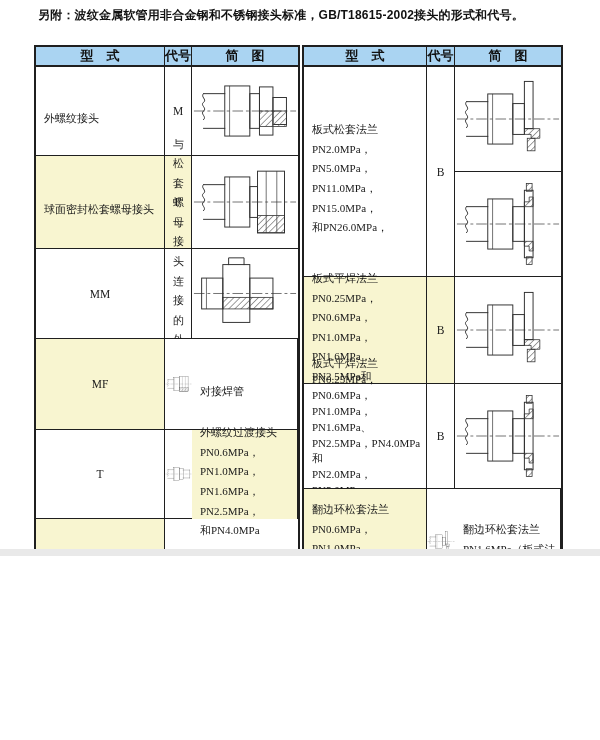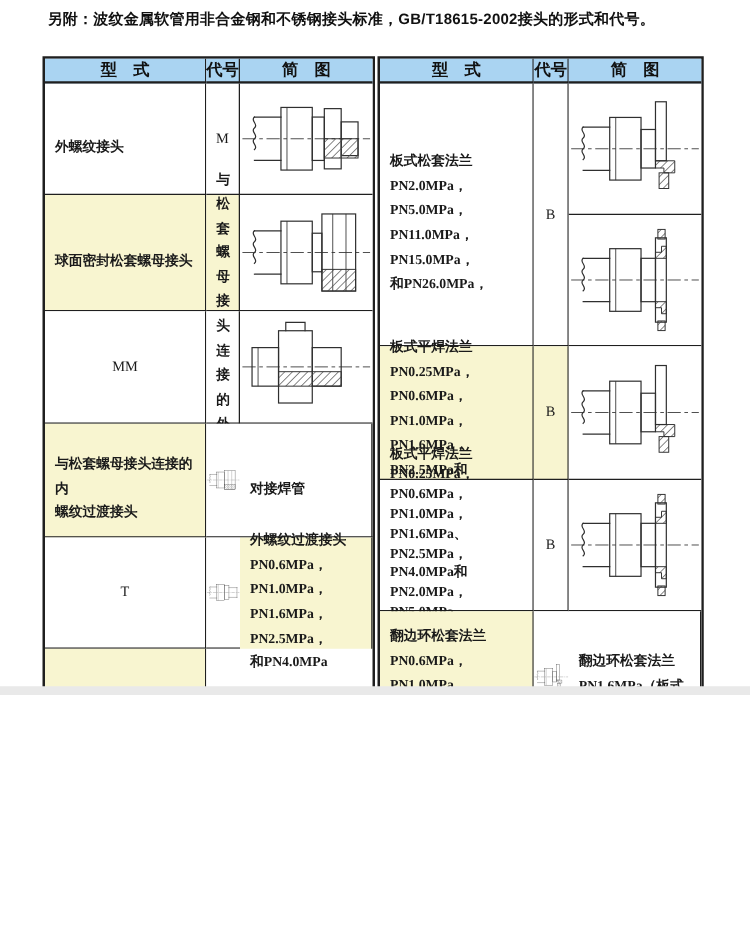--- a/index.html
+++ b/index.html
@@ -28,21 +28,21 @@
   }
   .br { border-right:1px solid var(--border,#1f1f1f); }
   .lr { border-bottom:none; }
   .hd {
     background:var(--header-bg,#aad4f2); display:flex; align-items:center; justify-content:center;
     font-weight:bold; font-size:13px; border-bottom-width:2px;
     font-family:"Liberation Sans", sans-serif; color:#111;
   }
   .type {
     display:flex; align-items:center; padding:18px 3px 3px 8px;
-    font-size:11px; line-height:1.78; white-space:pre-line;font-weight:bold;
+    font-size:11px; line-height:1.78; white-space:pre-line;
   }
   .compact { line-height:1.45; }
   .code { display:flex; align-items:center; justify-content:center; font-size:11.5px; }
   .hl { background:var(--hl,#f8f5d0); }
   .fig { padding:0; display:flex; flex-direction:column; }
   .figwrap { flex:1; min-height:0; display:flex; align-items:center; justify-content:center; }
   .subline { border-bottom:1px solid var(--border,#1f1f1f); }
   .figwrap svg { width:100%; height:100%; display:block; }
   .page-edge { position:absolute; left:0; right:0; bottom:0; height:7px; background:var(--page-edge,#e9e9e9); }
 </style>
@@ -122,22 +122,21 @@
             <rect x="10" y="26" width="22" height="32" stroke="#2f2f2f" stroke-width="1" fill="none" stroke-linecap="square"></rect>
        <line x1="15" y1="26" x2="15" y2="58" stroke="#2f2f2f" stroke-width="0.7" fill="none"></line>
        <rect x="32" y="12" width="28" height="60" stroke="#2f2f2f" stroke-width="1" fill="none" stroke-linecap="square"></rect>
        <path d="M38,12 v-7 h16 v7" stroke="#2f2f2f" stroke-width="1" fill="none" stroke-linecap="square"></path>
        <rect x="60" y="26" width="24" height="32" stroke="#2f2f2f" stroke-width="1" fill="none" stroke-linecap="square"></rect>
             <rect x="32" y="46" width="52" height="12" fill="url(#hp2)" stroke="#2f2f2f" stroke-width="0.8"></rect>
           </svg>
         </div>
     </div>
 
-    <div class="cell type br hl">与松套螺母接头连接的内
-螺纹过渡接头</div>
+    <div class="cell code br hl">MF</div>
     <div class="cell fig">
       <div class="figwrap">
           <svg viewBox="0 0 110 84" preserveAspectRatio="xMidYMid meet" xmlns="http://www.w3.org/2000/svg">
             <defs>
               <pattern id="hp3" width="4.5" height="4.5" patternUnits="userSpaceOnUse" patternTransform="rotate(45)">
                 <line x1="0" y1="0" x2="0" y2="4.5" stroke="#4a4a4a" stroke-width="1.1"></line>
               </pattern>
             </defs>
             <line x1="2" y1="42" x2="108" y2="42" stroke="#2f2f2f" stroke-width="0.7" stroke-dasharray="11 3 3 3"></line>
             <path d="M12,24 c-4,3 4,6 0,9 c-4,3 4,6 0,9 c-4,3 4,6 0,9" stroke="#2f2f2f" stroke-width="1" fill="none" stroke-linecap="square"></path>

